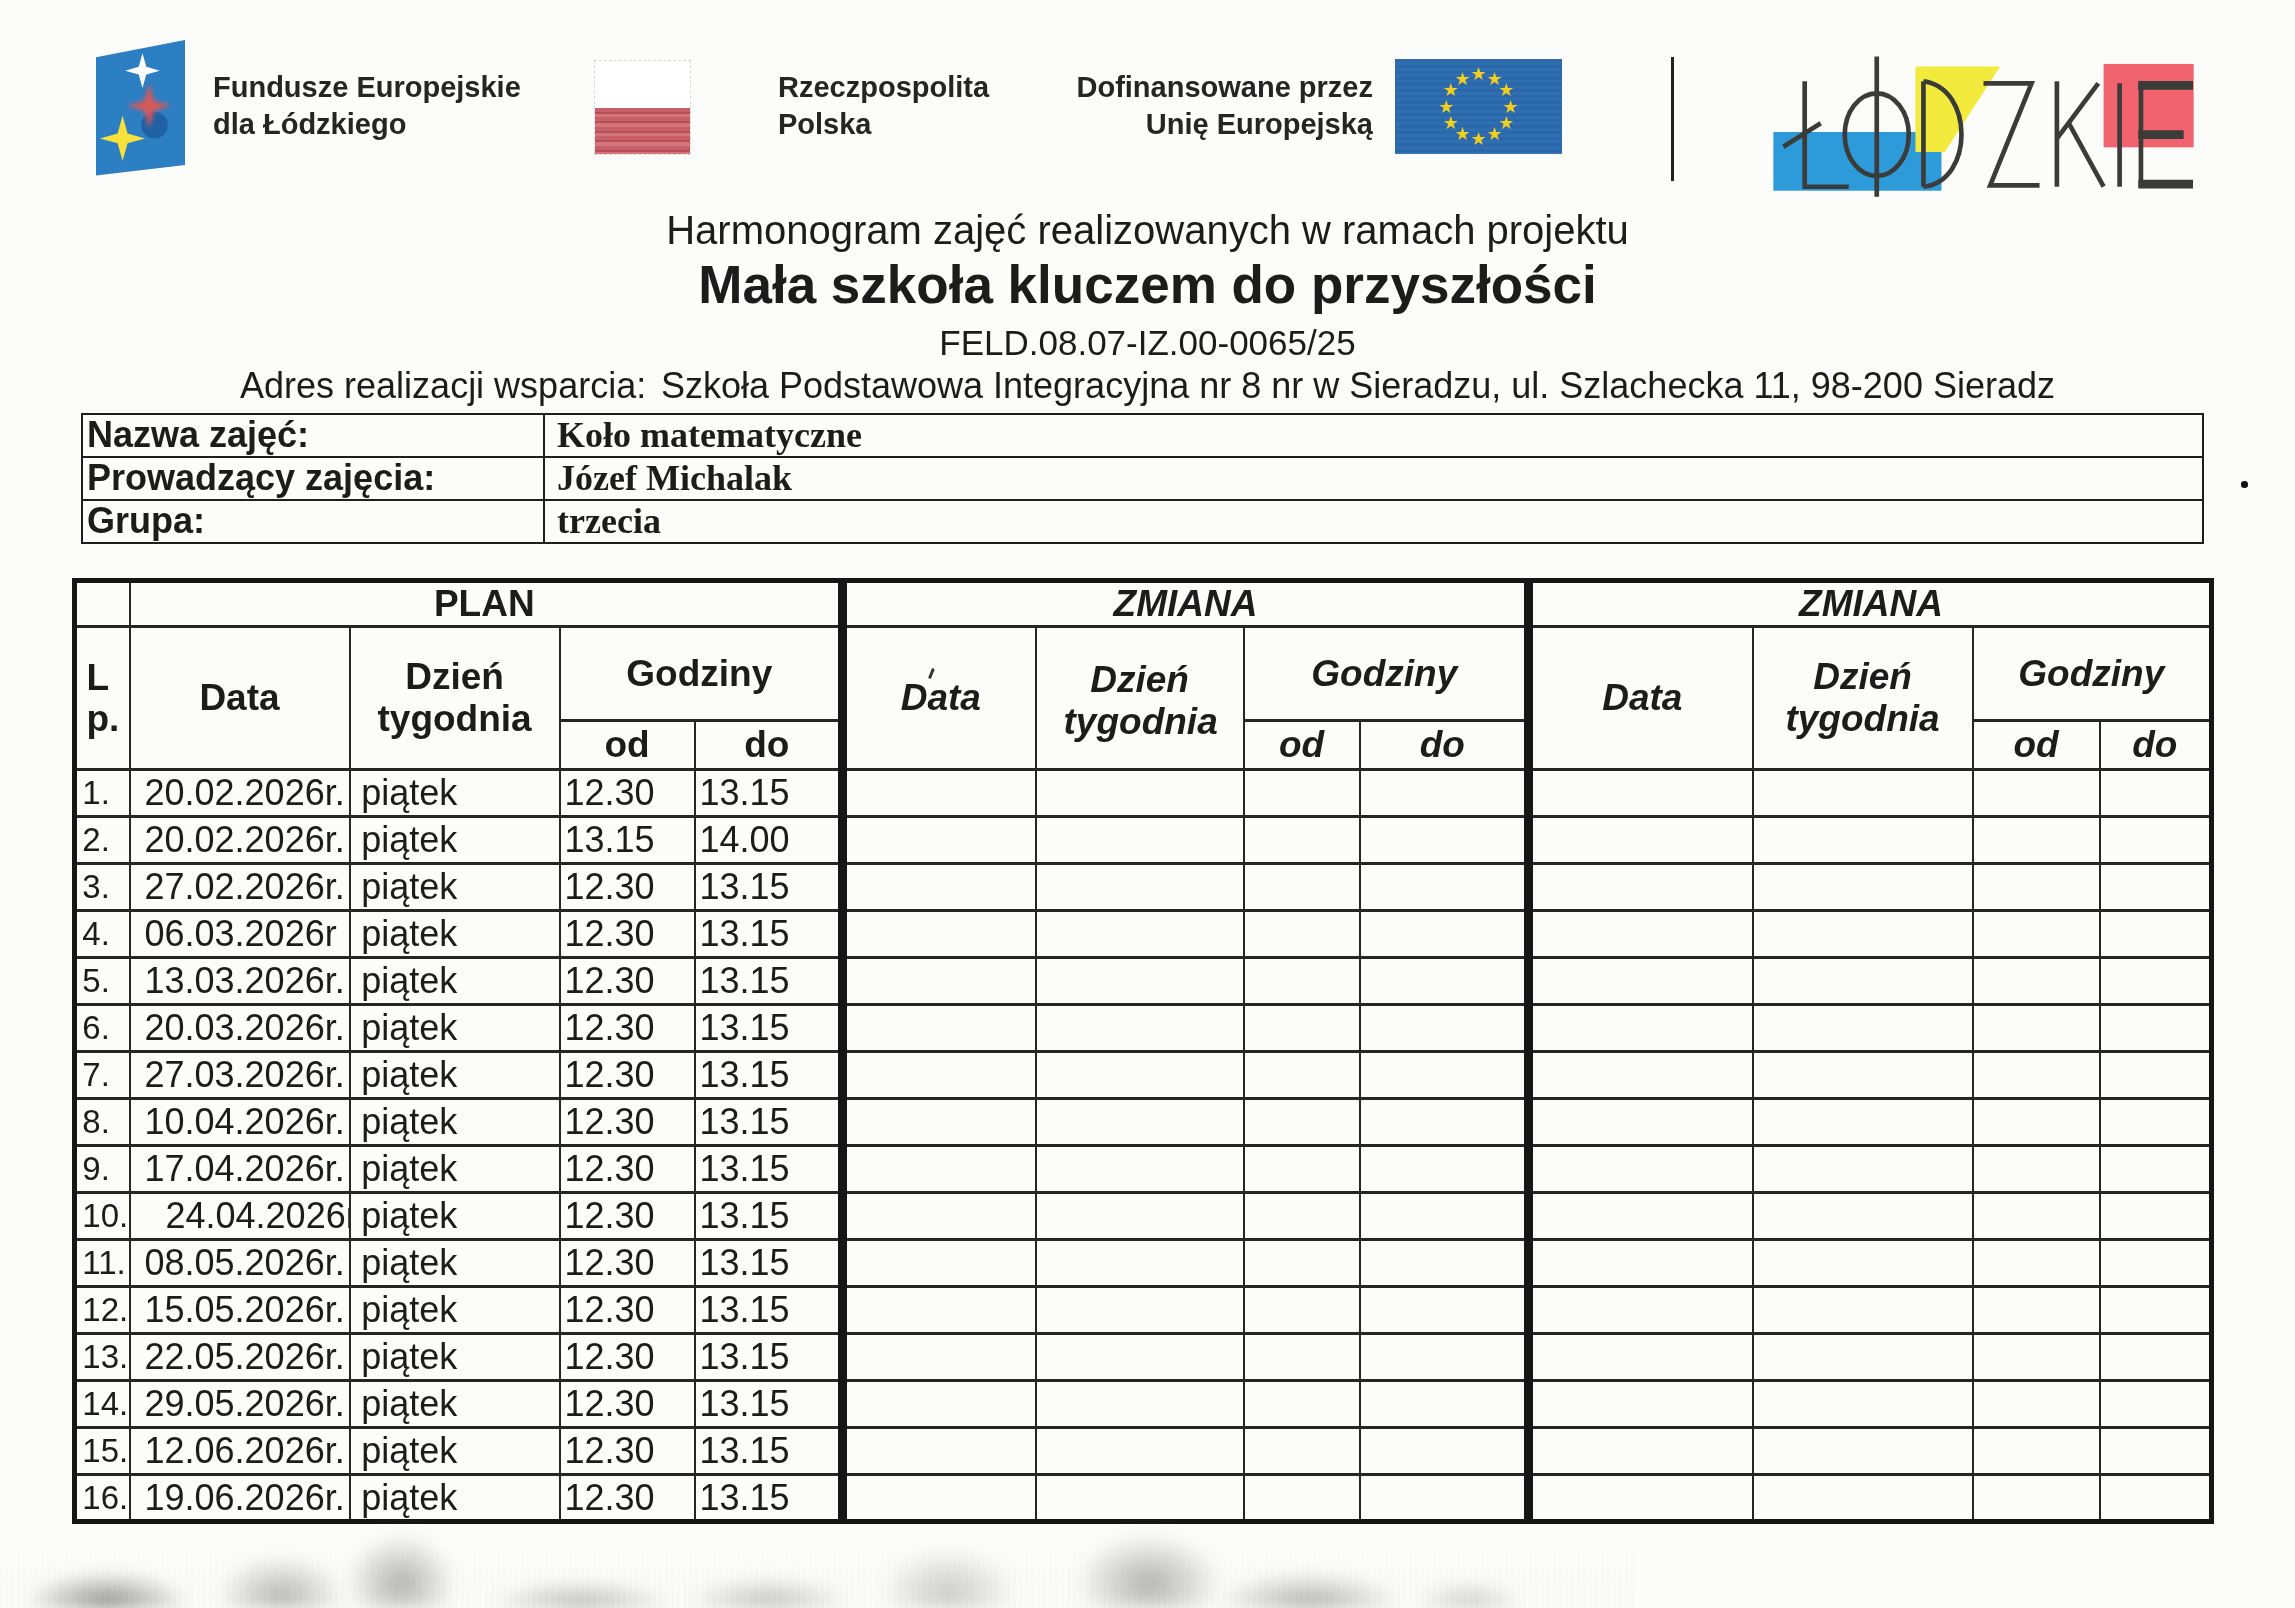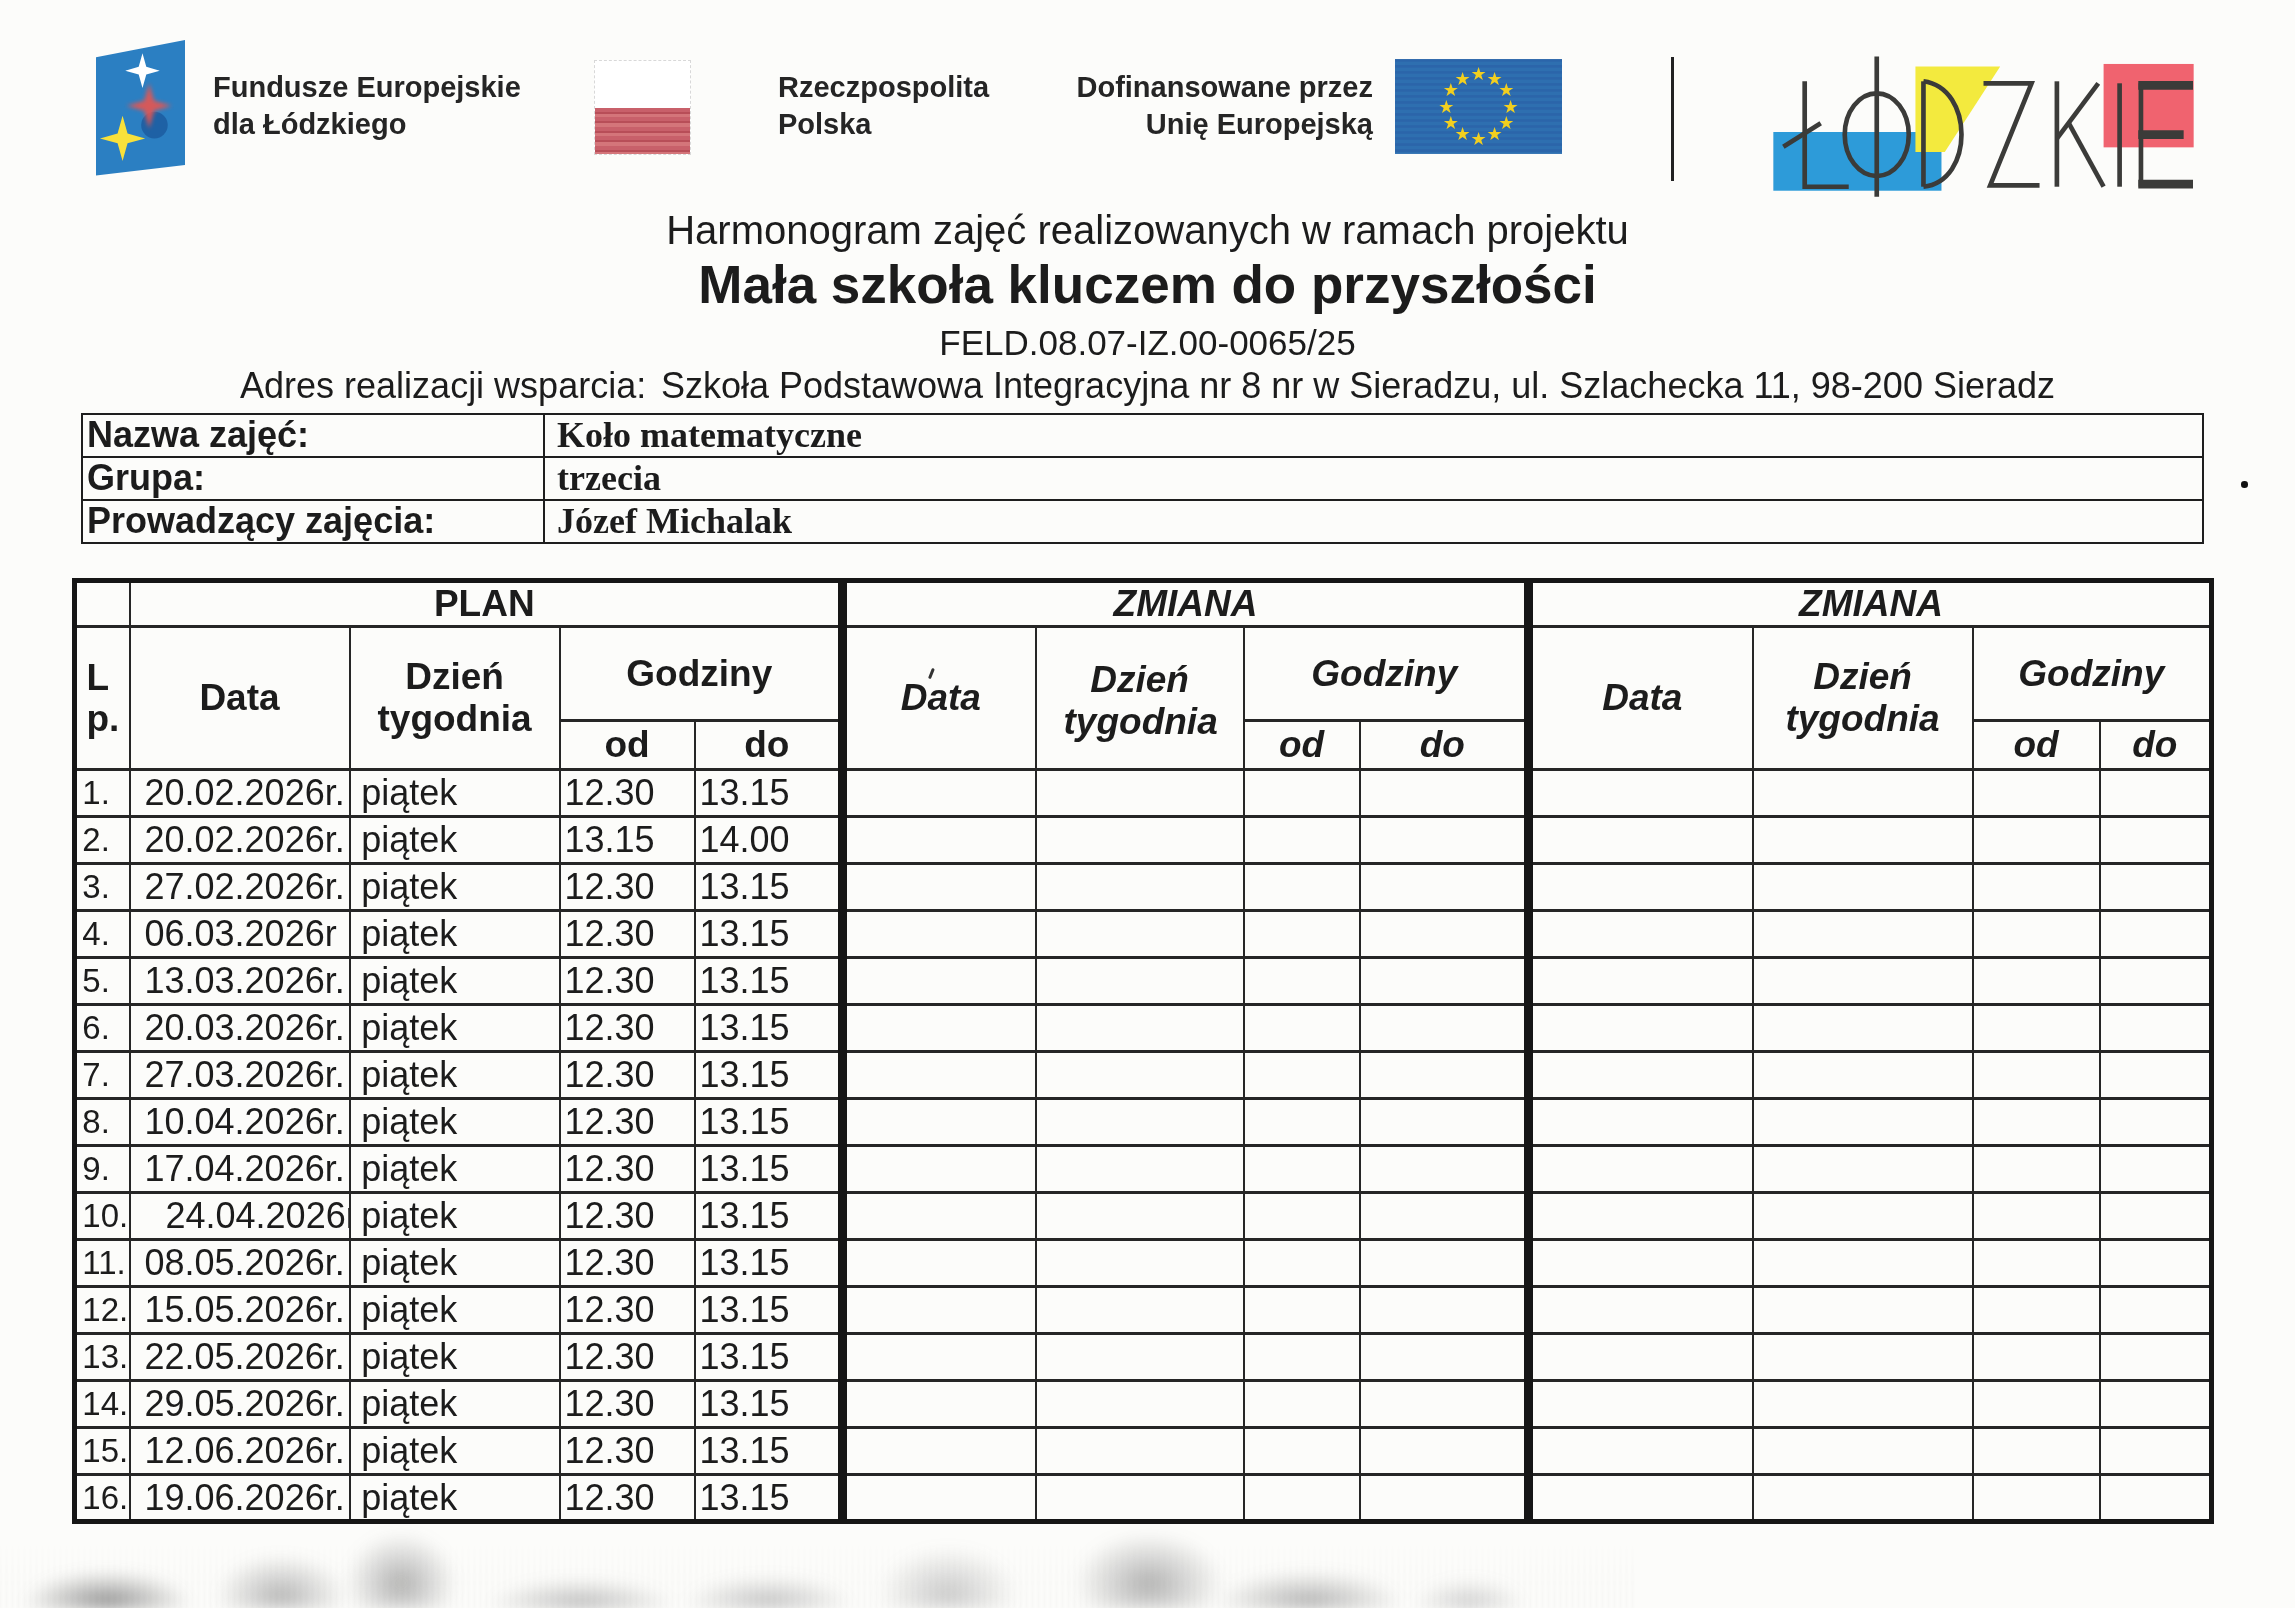--- a/index.html
+++ b/index.html
@@ -190,26 +190,26 @@
   <div class="abs center-line" id="address-line">
     <span class="lbl">Adres realizacji wsparcia:</span><span>Szkoła Podstawowa Integracyjna nr 8 nr w Sieradzu, ul. Szlachecka 11, 98-200 Sieradz</span>
   </div>
 
   <div class="abs" id="info-table">
     <div class="info-row">
       <div class="info-label">Nazwa zajęć:</div>
       <div class="info-value">Koło matematyczne</div>
     </div>
     <div class="info-row">
+      <div class="info-label">Prowadzący zajęcia:</div>
+      <div class="info-value">Józef Michalak</div>
+    </div>
+    <div class="info-row">
       <div class="info-label">Grupa:</div>
       <div class="info-value">trzecia</div>
-    </div>
-    <div class="info-row">
-      <div class="info-label">Prowadzący zajęcia:</div>
-      <div class="info-value">Józef Michalak</div>
     </div>
   </div>
 
   <table id="schedule-table">
     <colgroup>
       <col style="width:55px">
         <col style="width:220px">
         <col style="width:210px">
         <col style="width:135px">
         <col style="width:148px">

